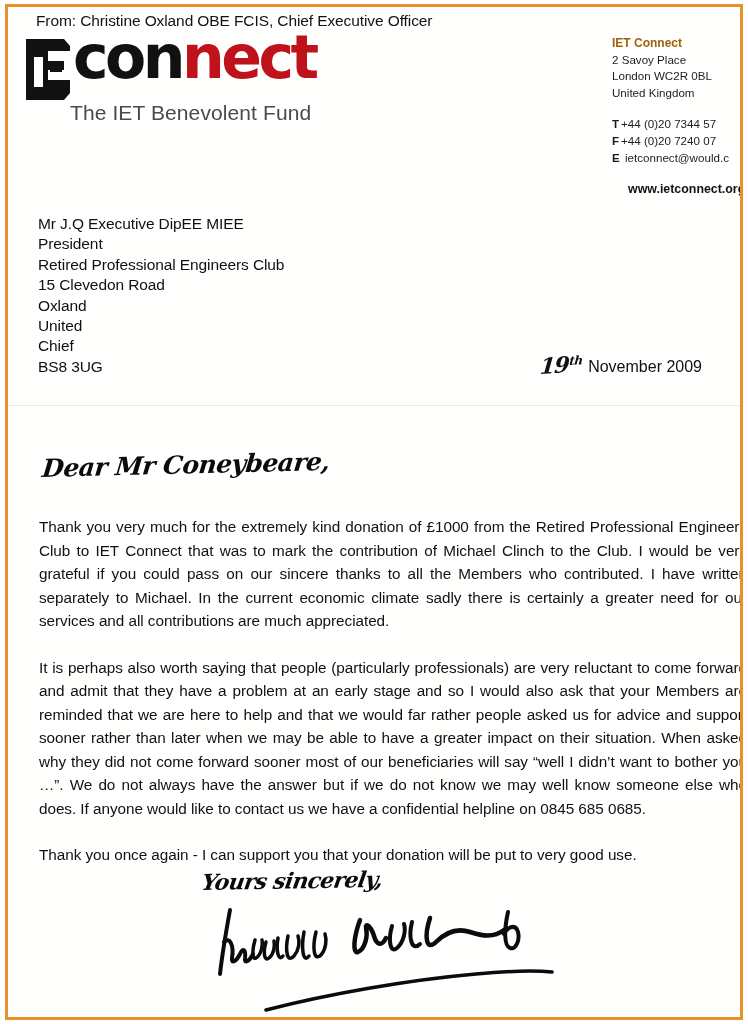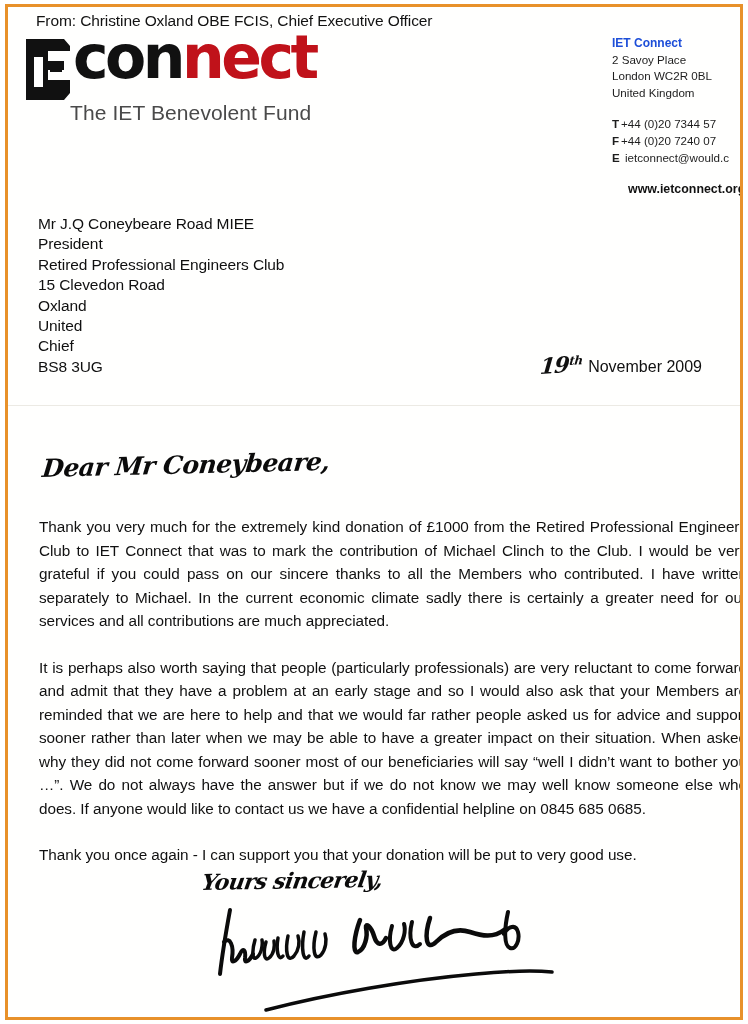--- a/index.html
+++ b/index.html
@@ -97,21 +97,21 @@
     width: 128px;
     font-size: 11.6px;
     line-height: 16.6px;
     color: #1d1d1d;
     overflow: hidden;
     white-space: nowrap;
   }
   .contact-col .org {
     font-weight: bold;
     font-size: 12px;
-    color: #1d4ed8;
+    color: #a16207;
   }
   .contact-gap { height: 15px; }
   .contact-line .lbl {
     font-weight: bold;
     display: inline-block;
     min-width: 9px;
   }
   .contact-line .lbl.wide { min-width: 13px; }
   .contact-web {
     margin-top: 15px;
@@ -263,21 +263,21 @@
           <span class="lbl">F</span><span>+44 (0)20 7240 07</span>
         </div>
         <div class="contact-line">
           <span class="lbl wide">E</span><span>ietconnect@would.c</span>
         </div>
 
         <div class="contact-web">www.ietconnect.org</div>
       </div>
 
       <div class="recipient">
-        <div>Mr J.Q Coneybeare Road MIEE</div>
+        <div>Mr J.Q Executive DipEE MIEE</div>
         <div>President</div>
         <div>Retired Professional Engineers Club</div>
         <div>15 Clevedon Road</div>
         <div>Oxland</div>
         <div>United</div>
         <div>Chief</div>
         <div>BS8 3UG</div>
       </div>
 
       <div class="date-line">

